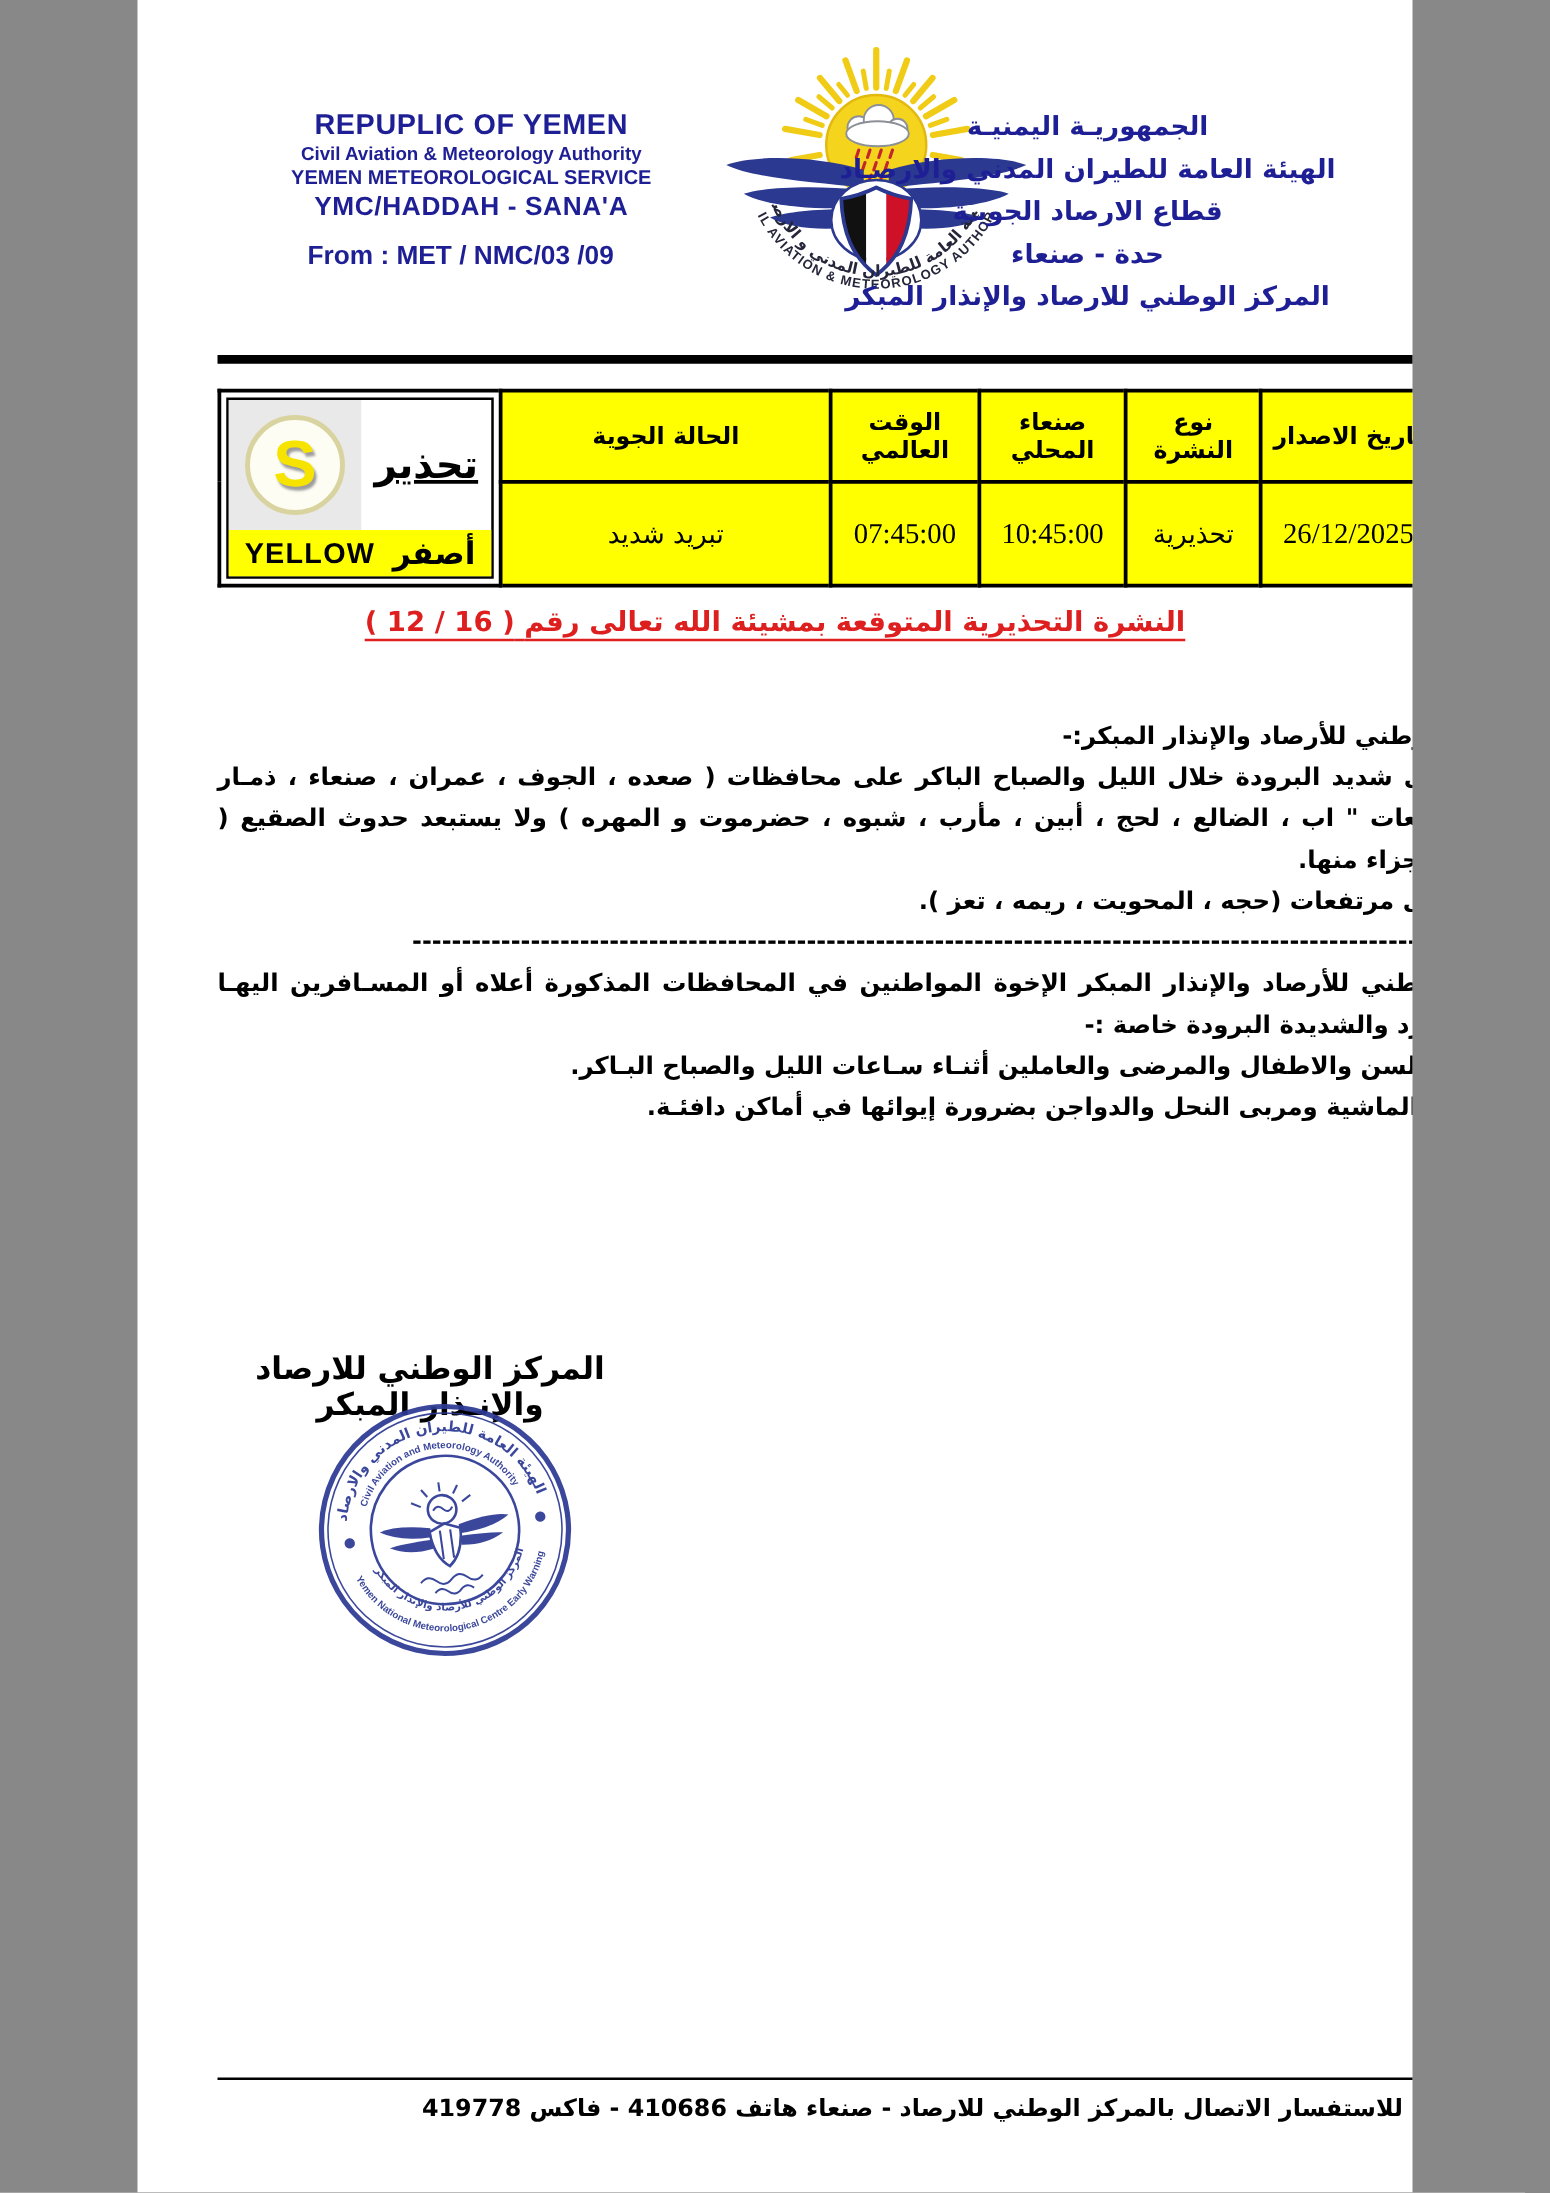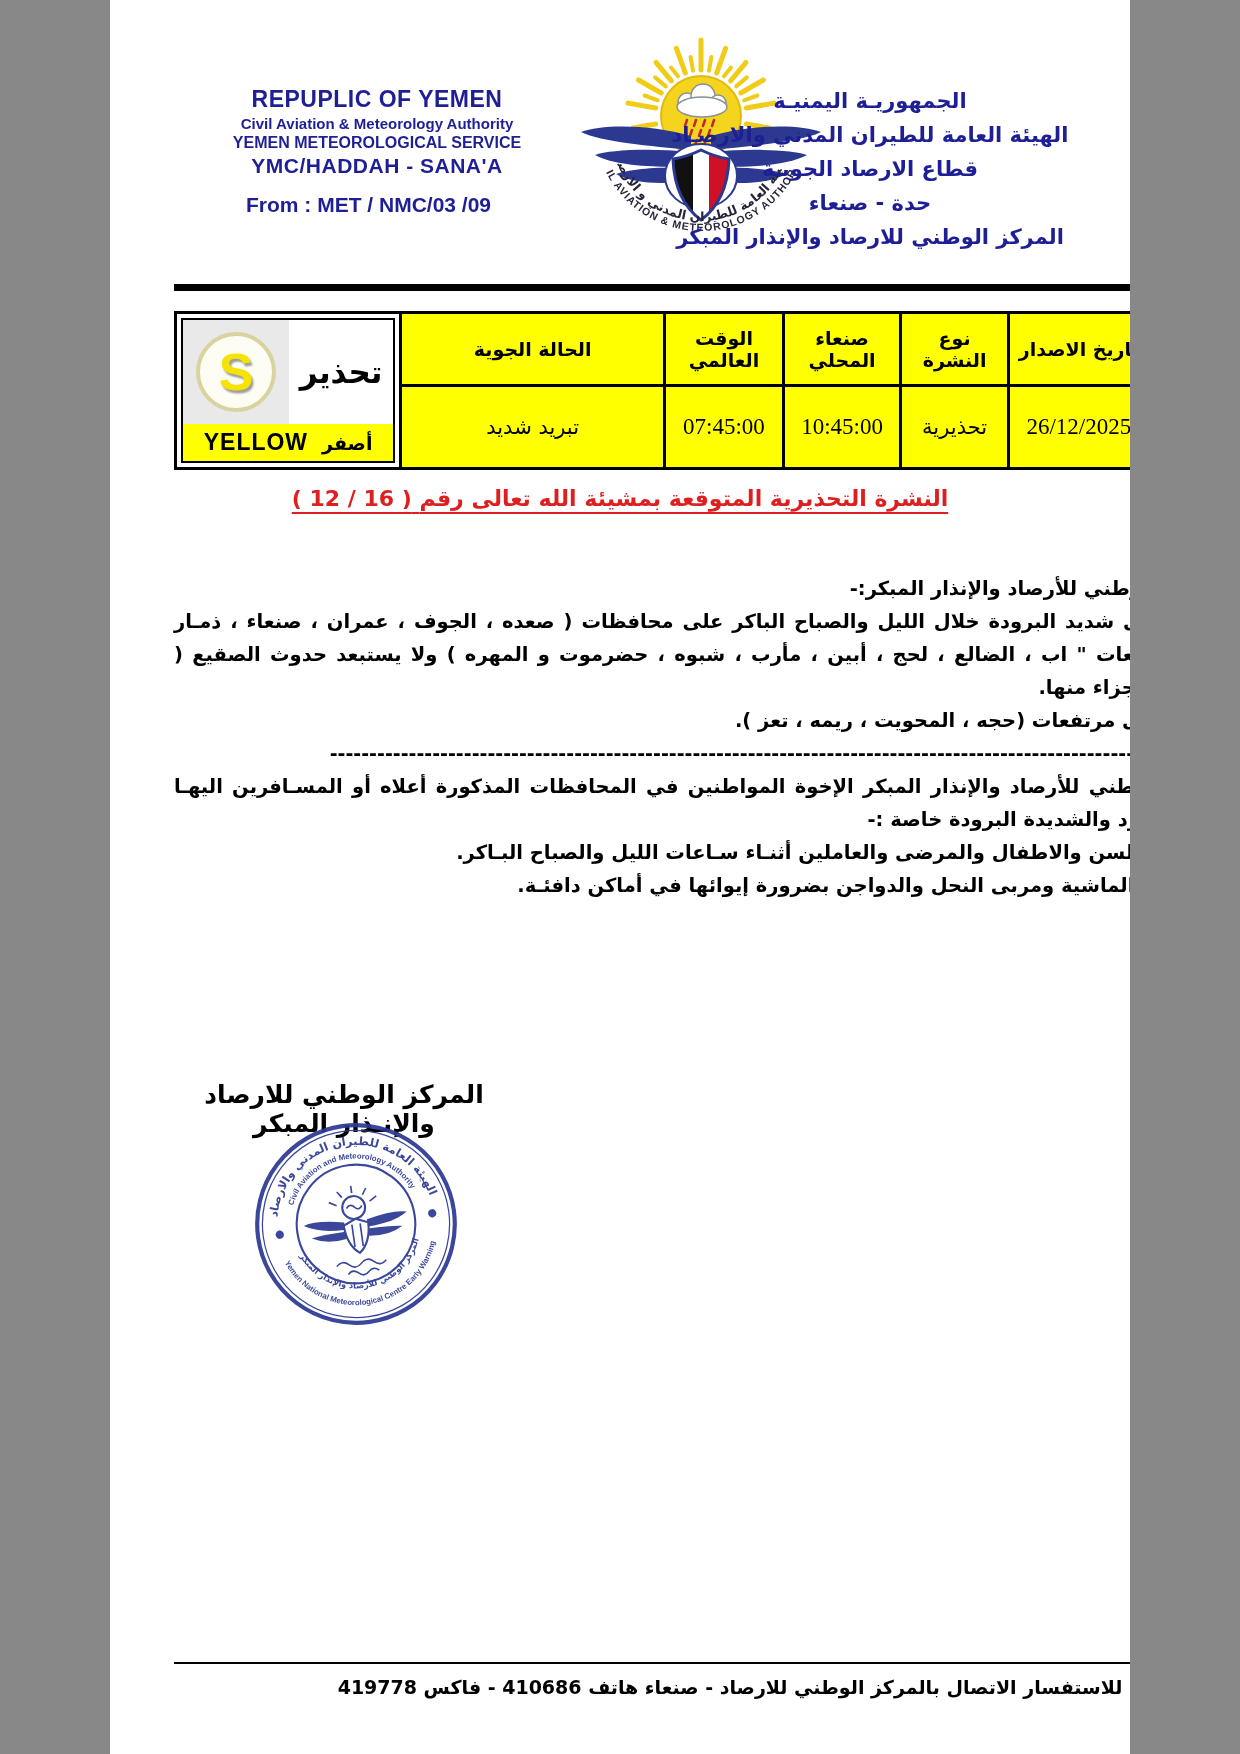--- a/index.html
+++ b/index.html
@@ -38,34 +38,34 @@
   }
   .wtable td { border:3px solid #000; background:var(--yellow,#ffff00); text-align:center; vertical-align:middle; padding:2px; }
   .wtable tr.hrow { height:72px; }
   .wtable tr.vrow { height:82px; }
   .hcell { font-weight:bold; font-size:19px; }
   .vcell { font-weight:normal; font-size:21px; }
   .vcell.num { font-family:"Liberation Serif", serif; font-size:23px; direction:ltr; }
   td.badge-cell { background:#fff; padding:4px; }
   .badge-inner { border:2px solid #000; height:141px; display:flex; flex-direction:column; background:#fff; }
   .badge-top { flex:1; display:flex; direction:rtl; }
-  .warn-word { flex:1; display:flex; align-items:center; justify-content:center; font-size:31px; font-weight:bold; }
+  .warn-word { flex:1; display:flex; align-items:center; justify-content:center; font-size:31px; font-weight:bold;text-decoration:underline; }
   .s-square { width:106px; background:#e9e9e9; display:flex; align-items:center; justify-content:center; }
   .s-circle {
     width:80px; height:80px; border-radius:50%; background:#fdfdf4;
     border:4px solid #d9d3a0; box-sizing:border-box;
     display:flex; align-items:center; justify-content:center;
     font-family:"Liberation Sans", sans-serif; font-weight:bold; font-size:52px;
     color:#f6e400; text-shadow:2px 3px 2px #9d9d9d;
   }
   .badge-band {
     height:37px; background:var(--yellow,#ffff00); display:flex; direction:rtl;
     align-items:center; justify-content:center; gap:14px; font-weight:bold;
   }
-  .band-ar { font-size:19px; }
+  .band-ar { font-size:25px; }
   .band-en { font-size:23px; font-family:"Liberation Sans", sans-serif; letter-spacing:1px; }
 
   
   .doc-title {
     position:absolute; top:486px; left:0; width:100%; text-align:center; direction:rtl;
     color:var(--red,#de1f1f); font-weight:bold; font-size:22px;
     text-decoration:underline; text-underline-offset:6px; text-decoration-thickness:2px;
   }
   .doc-title .num { direction:ltr; unicode-bidi:embed; }
 

